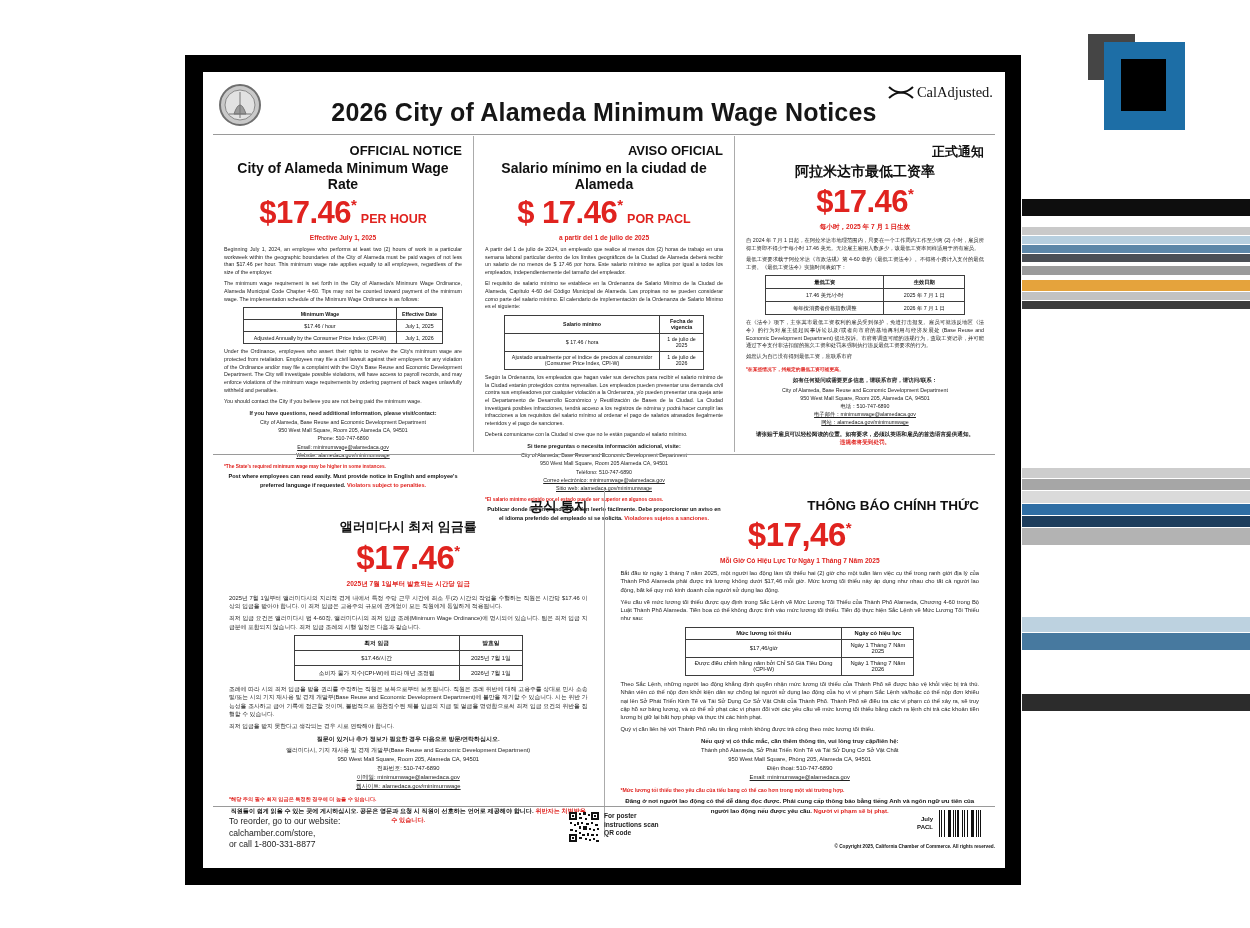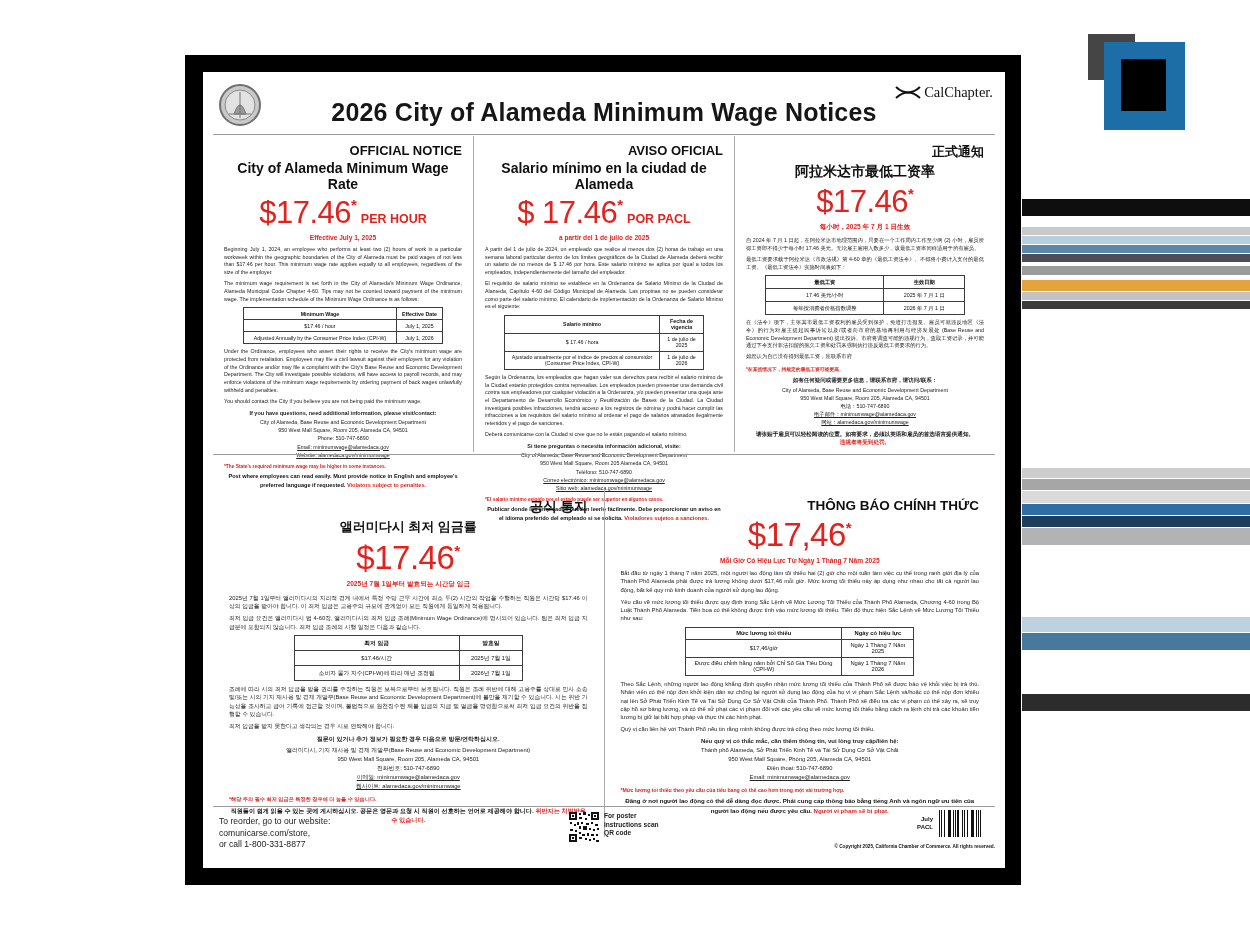--- a/index.html
+++ b/index.html
@@ -33,21 +33,21 @@
   .col{flex:1;padding:4px 11px 0;box-sizing:border-box;min-width:0;}
   .col + .col{border-left:1px solid #ababab;}
   #row-bottom .col{padding:6px 16px 0;}
 
   .red{color:#e0231f;}
   h3.s1{font-size:13px;font-weight:bold;text-align:right;margin:3px 0 1px;color:#101010;}
   h4.s2{font-size:14px;font-weight:bold;text-align:center;margin:2px 0 0;color:#101010;}
   #row-bottom h3.s1{font-size:13.5px;}
   #row-bottom h4.s2{font-size:13px;}
   .price-line{text-align:center;margin:3px 0 0;white-space:nowrap;}
-  .price{font-size:31px;font-weight:normal;letter-spacing:-.5px;}
+  .price{font-size:31px;font-weight:bold;letter-spacing:-.5px;}
   #row-bottom .price{font-size:33px;}
   .star{font-size:15px;font-weight:bold;vertical-align:13px;}
   .unit{font-size:12.5px;font-weight:bold;margin-left:4px;}
   .effective{font-size:6.6px;font-weight:bold;text-align:center;margin:3px 0 5px;}
   p.body{font-size:5.3px;line-height:1.45;margin:3.5px 0;color:#222;text-align:justify;}
   #row-bottom p.body{font-size:5.8px;}
   .wage-table{border-collapse:collapse;margin:4px auto;width:84%;font-size:5.3px;color:#111;}
   #row-bottom .wage-table{width:64%;font-size:5.8px;}
   .wage-table th,.wage-table td{border:1px solid #3d3d3d;padding:2.5px 3px;text-align:center;vertical-align:middle;}
   .wage-table th{font-weight:bold;}
@@ -57,21 +57,21 @@
   #row-bottom .contact{font-size:5.8px;}
   .contact .u{text-decoration:underline;}
   .footnote{font-size:4.8px;font-weight:bold;margin:5px 0 2px;text-align:left;}
   #row-bottom .footnote{font-size:5.2px;}
   .post{font-size:5.6px;font-weight:bold;text-align:center;line-height:1.55;margin:3px 0;color:#111;}
   #row-bottom .post{font-size:6.1px;}
   .post .blockred{display:block;}
 
   
   .p-footer{position:absolute;left:14px;right:10px;top:738px;height:56px;}
-  .reorder{position:absolute;left:2px;top:6px;font-size:8.6px;line-height:1.35;color:#222;}
+  .reorder{position:absolute;left:12px;top:6px;font-size:8.6px;line-height:1.35;color:#222;}
   .qr-wrap{position:absolute;left:352px;top:2px;display:flex;gap:5px;align-items:flex-start;}
   .qr-caption{font-size:6.6px;line-height:1.3;font-weight:bold;width:56px;color:#222;}
   .codes{position:absolute;right:14px;top:0;display:flex;gap:6px;align-items:center;}
   .edition{font-size:6px;font-weight:bold;text-align:right;line-height:1.2;color:#111;}
   .barcode{width:42px;height:27px;background:
      repeating-linear-gradient(90deg,#111 0,#111 1.4px,#fff 1.4px,#fff 2.2px,#111 2.2px,#111 2.8px,#fff 2.8px,#fff 4.6px);}
   .copyright{position:absolute;right:0;top:34px;font-size:4.7px;font-weight:bold;color:#111;text-align:right;width:230px;}
 </style>
 </head>
 <body>
@@ -111,21 +111,21 @@
         <path d="M21 8 L21 34 M15 30 Q21 12 27 30 Z" fill="#9a9a9a" stroke="#777" stroke-width="1"></path>
         <path d="M10 30 H32" stroke="#777" stroke-width="1"></path>
       </svg>
     </span>
     <div class="p-title">2026 City of Alameda Minimum Wage Notices</div>
     <div class="brand">
       <svg width="26" height="13" viewBox="0 0 26 13">
         <path d="M1 1 Q13 12 25 1" fill="none" stroke="#111" stroke-width="2"></path>
         <path d="M1 12 Q13 1 25 12" fill="none" stroke="#111" stroke-width="2"></path>
       </svg>
-      <span><b>Cal</b><span>Chapter.</span></span>
+      <span><b>Cal</b><span>Adjusted.</span></span>
     </div>
   </div>
   <div class="rule" id="rule-header"></div>
 
   <div class="row" id="row-top">
 
     <section class="col">
       <h3 class="s1">OFFICIAL NOTICE</h3>
       <h4 class="s2">City of Alameda Minimum Wage Rate</h4>
       <div class="price-line red">
@@ -322,21 +322,21 @@
       <p class="footnote red">*Mức lương tối thiểu theo yêu cầu của tiểu bang có thể cao hơn trong một vài trường hợp.</p>
       <p class="post"><span>Đăng ở nơi người lao động có thể dễ dàng đọc được. Phải cung cấp thông báo bằng tiếng Anh và ngôn ngữ ưu tiên của người lao động nếu được yêu cầu.</span> <span class="red">Người vi phạm sẽ bị phạt.</span></p>
     </section>
   </div>
 
   <div class="rule" id="rule-footer"></div>
 
   <div class="p-footer">
     <div class="reorder">
       <div>To reorder, go to our website:</div>
-      <div>comunicarse.com/store,</div>
+      <div>calchamber.com/store,</div>
       <div>or call 1-800-331-8877</div>
     </div>
     <div class="qr-wrap">
       <svg width="30" height="30" viewBox="0 0 29 29" shape-rendering="crispEdges">
         <rect width="29" height="29" fill="#fff"></rect>
         <g fill="#111">
           <rect x="0" y="0" width="8" height="8"></rect>
               <rect x="21" y="0" width="8" height="8"></rect>
               <rect x="0" y="21" width="8" height="8"></rect>
           <rect x="2" y="2" width="4" height="4" fill="#fff"></rect>

